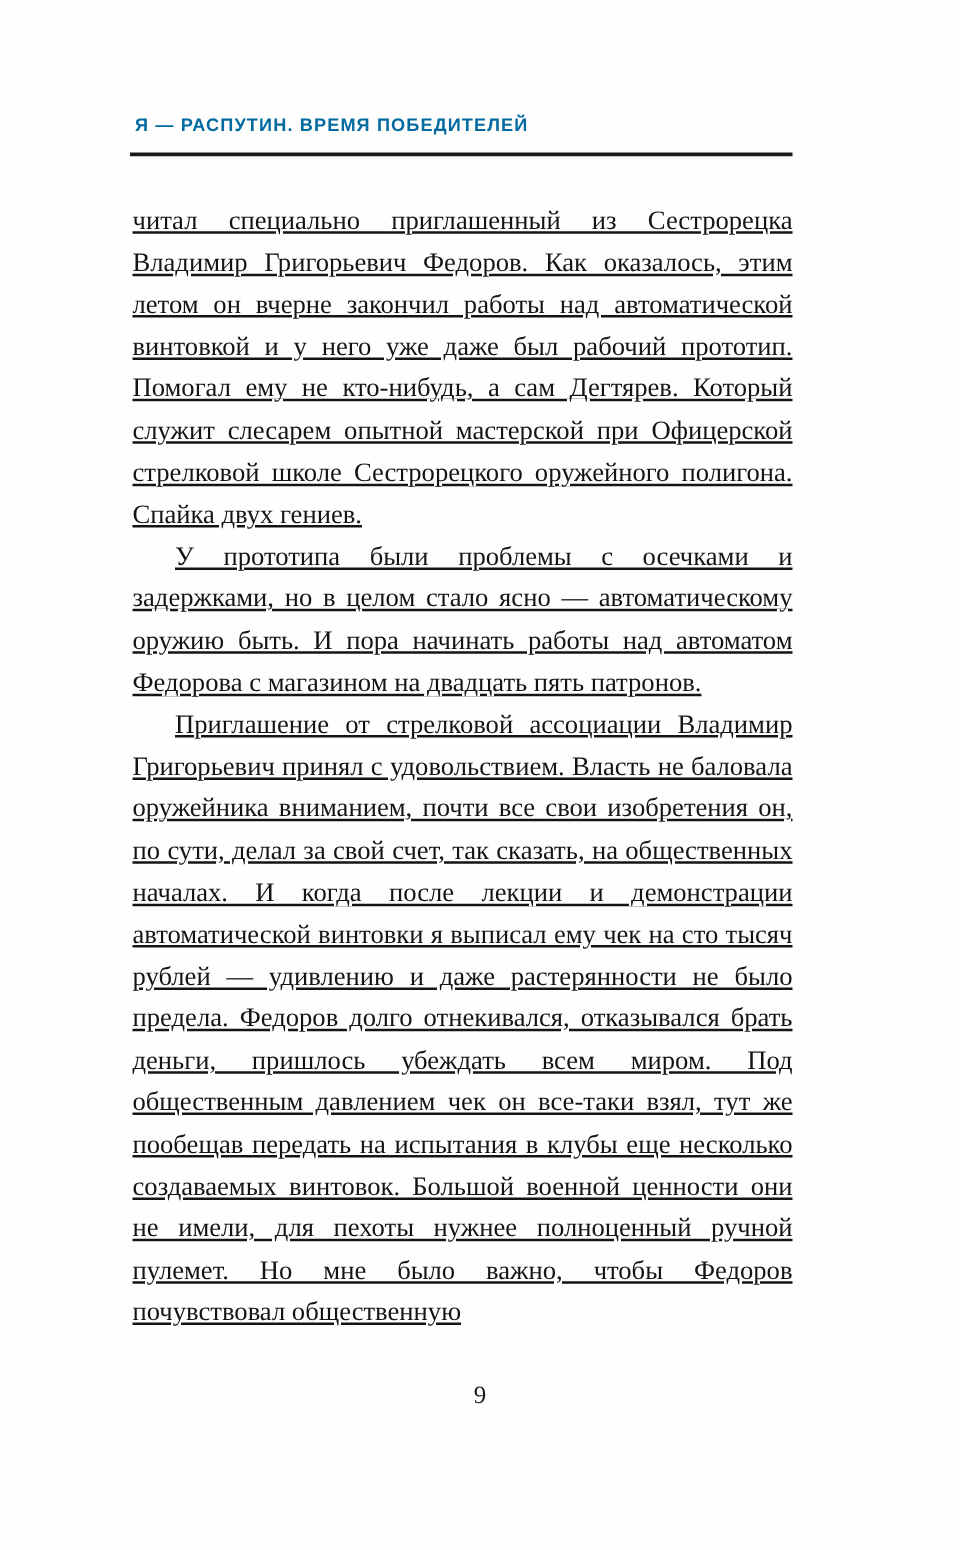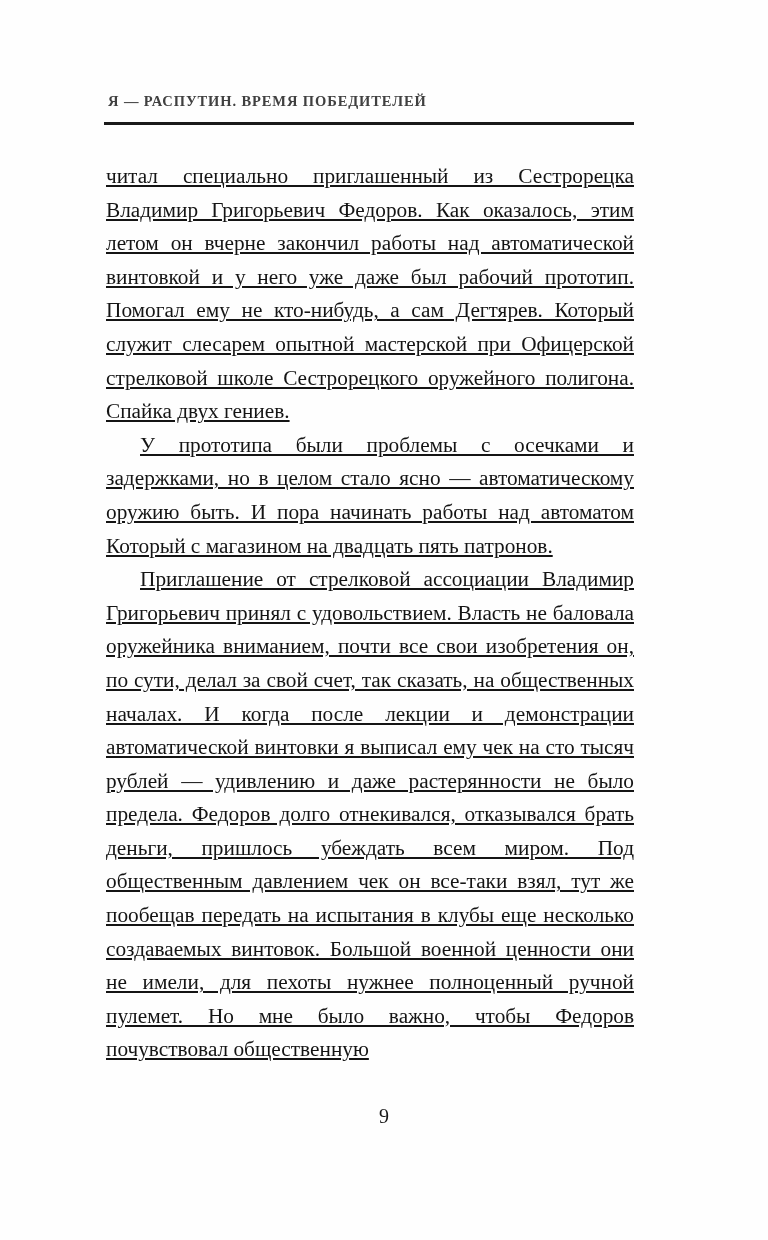--- a/index.html
+++ b/index.html
@@ -23,25 +23,25 @@
     height: 1240px;
     box-sizing: border-box;
     padding: 0;
     background: #fefefe;
   }
   .running-head {
     position: absolute;
     left: 108px;
     top: 93px;
     width: 528px;
-    font-family: Liberation Serif, serif;
+    font-family: Liberation Sans, sans-serif;
     font-size: 14.5px;
     letter-spacing: 0.9px;
     font-weight: 600;
-    color: #404040;
+    color: #0369a1;
     text-transform: uppercase;
     white-space: nowrap;
   }
   .head-rule {
     position: absolute;
     left: 104px;
     top: 122px;
     width: 530px;
     height: 3px;
     background: #1a1a1a;
@@ -81,19 +81,19 @@
 <body>
 
 <div class="page">
 
   <div class="running-head">Я — РАСПУТИН. ВРЕМЯ ПОБЕДИТЕЛЕЙ</div>
 
   <div class="head-rule"></div>
 
   <div class="body-text">
     <p class="noindent">читал специально приглашенный из Сестрорецка Владимир Григорьевич Федоров. Как оказалось, этим летом он вчерне закончил работы над автоматической винтовкой и у него уже даже был рабочий прототип. Помогал ему не кто-нибудь, а сам Дегтярев. Который служит слесарем опытной мастерской при Офицерской стрелковой школе Сестрорецкого оружейного полигона. Спайка двух гениев.</p>
-    <p>У прототипа были проблемы с осечками и задержками, но в целом стало ясно — автоматическому оружию быть. И пора начинать работы над автоматом Который с магазином на двадцать пять патронов.</p>
+    <p>У прототипа были проблемы с осечками и задержками, но в целом стало ясно — автоматическому оружию быть. И пора начинать работы над автоматом Федорова с магазином на двадцать пять патронов.</p>
     <p>Приглашение от стрелковой ассоциации Владимир Григорьевич принял с удовольствием. Власть не баловала оружейника вниманием, почти все свои изобретения он, по сути, делал за свой счет, так сказать, на общественных началах. И когда после лекции и демонстрации автоматической винтовки я выписал ему чек на сто тысяч рублей — удивлению и даже растерянности не было предела. Федоров долго отнекивался, отказывался брать деньги, пришлось убеждать всем миром. Под общественным давлением чек он все-таки взял, тут же пообещав передать на испытания в клубы еще несколько создаваемых винтовок. Большой военной ценности они не имели, для пехоты нужнее полноценный ручной пулемет. Но мне было важно, чтобы Федоров почувствовал общественную</p>
   </div>
 
   <div class="page-number">9</div>
 
 </div>
 
 </body></html>

